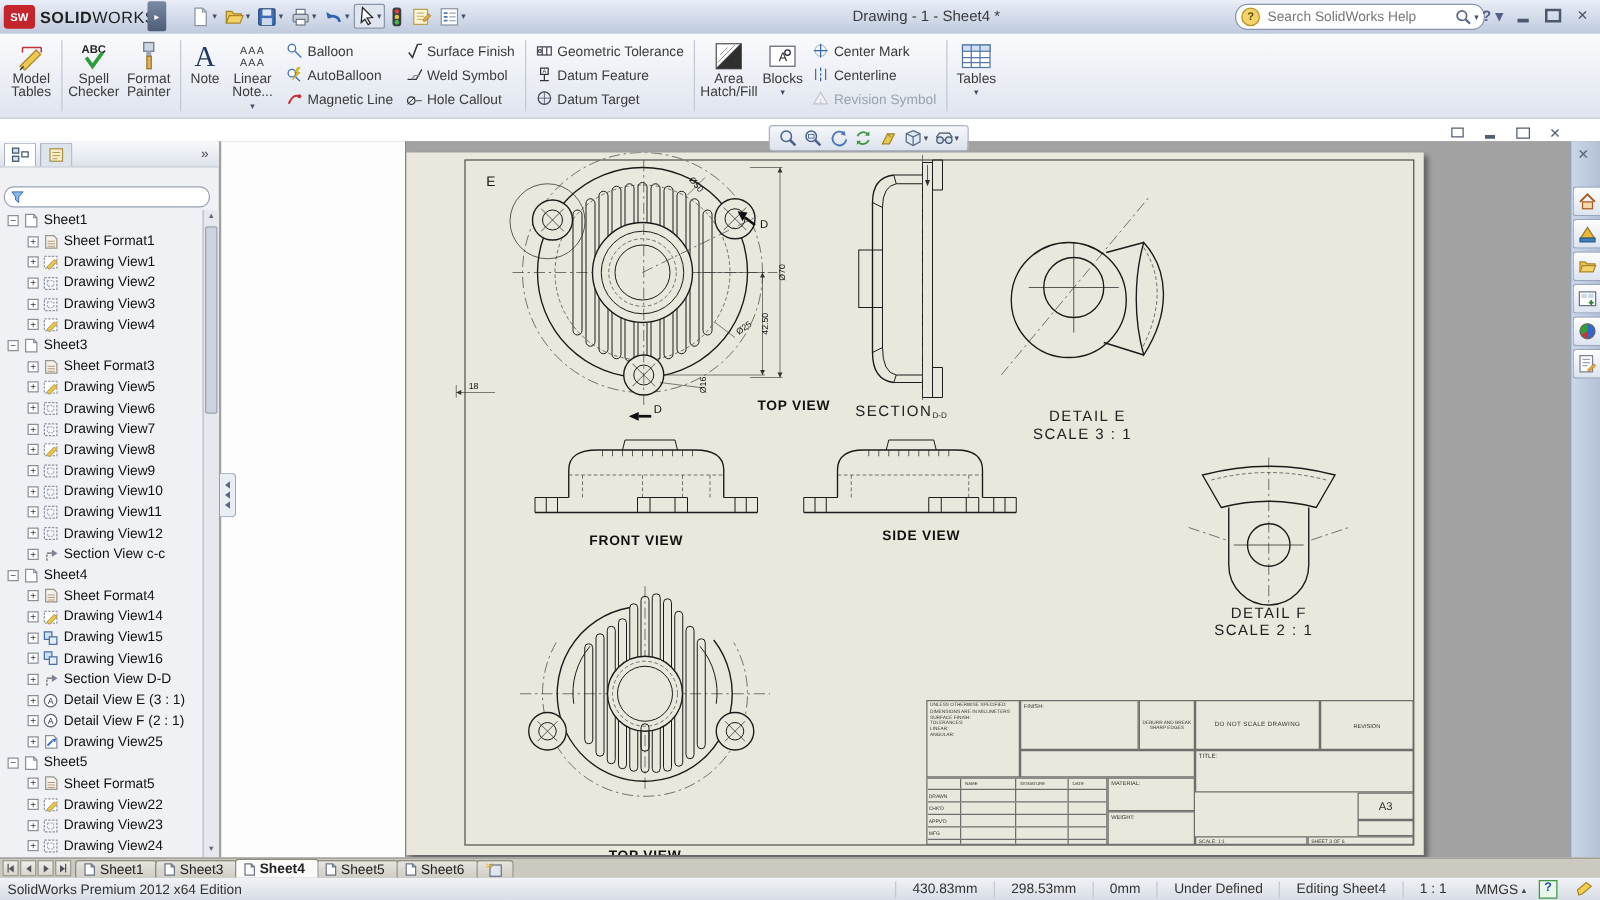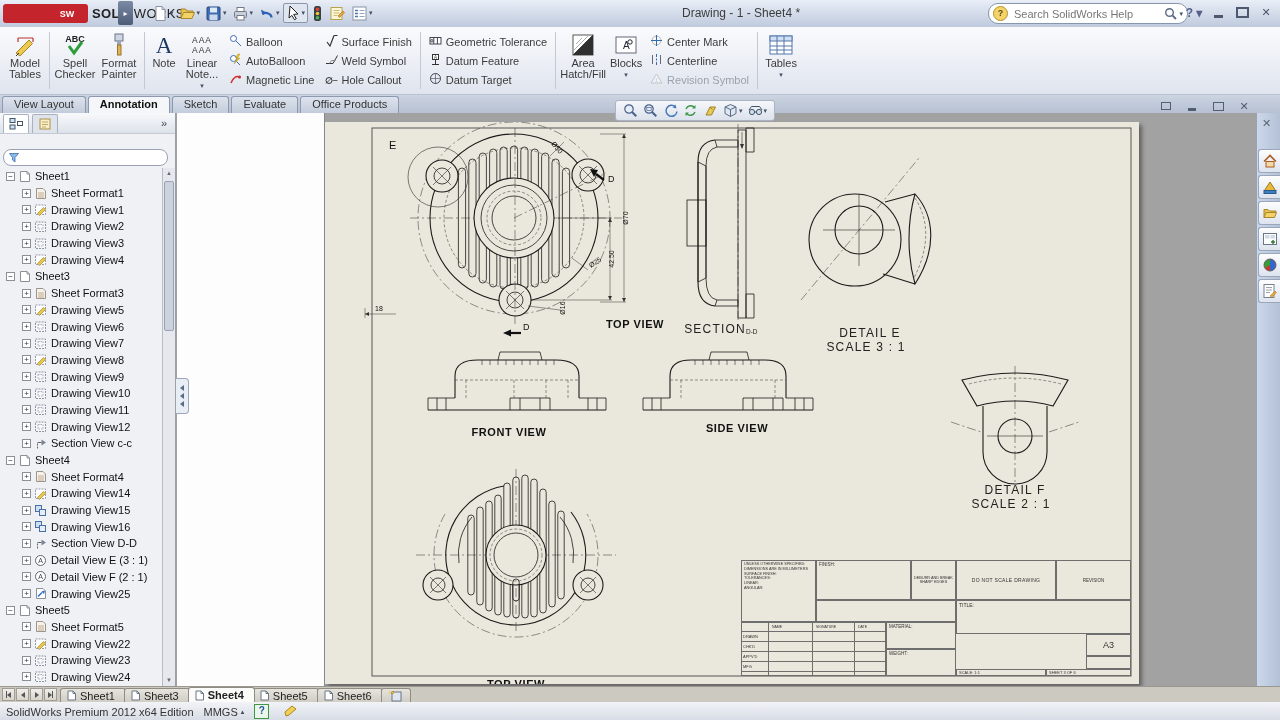--- a/index.html
+++ b/index.html
@@ -2,22 +2,22 @@
 <html><head>
 <meta charset="utf-8">
 <style>
   html,body{margin:0;padding:0;background:#888;}
   .app{position:relative;width:1280px;height:720px;overflow:hidden;background:#fff;
        font-family:"Liberation Sans",sans-serif;font-size:11px;color:#222;}
   
   .titlebar{position:absolute;left:0;top:0;width:1280px;height:27px;
     background:linear-gradient(#e9eef7,#bfcadd);border-bottom:1px solid #94a0b6;}
   .logo{position:absolute;left:3px;top:2px;height:23px;display:flex;align-items:center;gap:4px;}
-  .logo-sq{width:42px;height:19px;background:#c4242b;border-radius:3px;color:#fff;
-    font-weight:bold;font-size:9px;display:flex;align-items:center;justify-content:center;padding-left:43px;}
+  .logo-sq{width:25px;height:19px;background:#c4242b;border-radius:3px;color:#fff;
+    font-weight:bold;font-size:9px;display:flex;align-items:center;justify-content:center;}
   .logo-txt{font-size:13px;color:#222;letter-spacing:.4px;}
   .logo-txt b{font-weight:bold}
   .logo-arrow{position:absolute;left:118px;top:1px;width:15px;height:24px;
     background:linear-gradient(#7a8aa5,#4d5d78);color:#fff;font-size:8px;
     display:flex;align-items:center;justify-content:center;border-radius:2px;}
   .qat{position:absolute;left:150px;top:3px;display:flex;align-items:center;}
   .qbtn{display:flex;align-items:center;padding:1px 2px;margin-right:1px;border-radius:2px;}
   .qbtn.pressed{border:1px solid #8a96aa;background:#dfe6f0;}
   .dd{font-size:7px;color:#44506a;margin-left:1px;}
   .doc-title{position:absolute;left:682px;top:6px;font-size:12px;color:#3c3c3c;}
@@ -431,21 +431,20 @@
             <rect x="2" y="4" width="22" height="18" fill="#fff" stroke="#5577aa"></rect>
             <rect x="2" y="4" width="22" height="5" fill="#cfe0f4" stroke="#5577aa"></rect>
             <path d="M2 14h22M2 18h22M9 4v18M16 4v18" stroke="#5577aa" fill="none"></path>
           </svg>
         </span>
       <span>Tables</span>
       <span class="caret">▾</span>
     </div>
   </div>
 
-  <div class="rtabs" id="rtabs"><span class="rtab">View Layout</span><span class="rtab active">Annotation</span><span class="rtab">Sketch</span><span class="rtab">Evaluate</span><span class="rtab">Office Products</span></div>
 
   <div class="headsup" id="headsup">
       <span class="hbtn">
         <svg width="15" height="15">
           <circle cx="6" cy="6" r="4.2" fill="#e8eef6" stroke="#49618c" stroke-width="1.2"></circle>
           <path d="M9 9l4.3 4.3" stroke="#49618c" stroke-width="2"></path>
         </svg>
       </span>
       <span class="hbtn">
         <svg width="15" height="15">
@@ -1176,20 +1175,28 @@
       <svg width="16" height="12">
           <rect x="4" y="2" width="9" height="9" fill="#dfe6f0" stroke="#6b7688"></rect>
           <path d="M3 3l2-2 1 2-2 1z" fill="#f0c030" stroke="#a07818" stroke-width=".5"></path>
           <path d="M1 1l1.5 1M1 4l1-1" stroke="#f0c030"></path>
         </svg>
     </div>
   </div>
 
   <div class="statusbar">
     <span class="sb-left">SolidWorks Premium 2012 x64 Edition</span>
+    <div class="sb-right" id="sbfields">
+        <span class="sfield">430.83mm</span>
+        <span class="sfield">298.53mm</span>
+        <span class="sfield">0mm</span>
+        <span class="sfield">Under Defined</span>
+        <span class="sfield">Editing Sheet4</span>
+        <span class="sfield">1 : 1</span>
+      </div>
     <div class="units">
       <span>MMGS</span>
         <span style="font-size:7px;color:#445;">▴</span>
     </div>
     <span class="qbox">?</span>
     <span class="tagicon">
       <svg width="15" height="13">
           <path d="M2 8l7-6 4 3-7 6-3 1z" fill="#f3cf4e" stroke="#a8862a"></path>
         </svg>
     </span>

